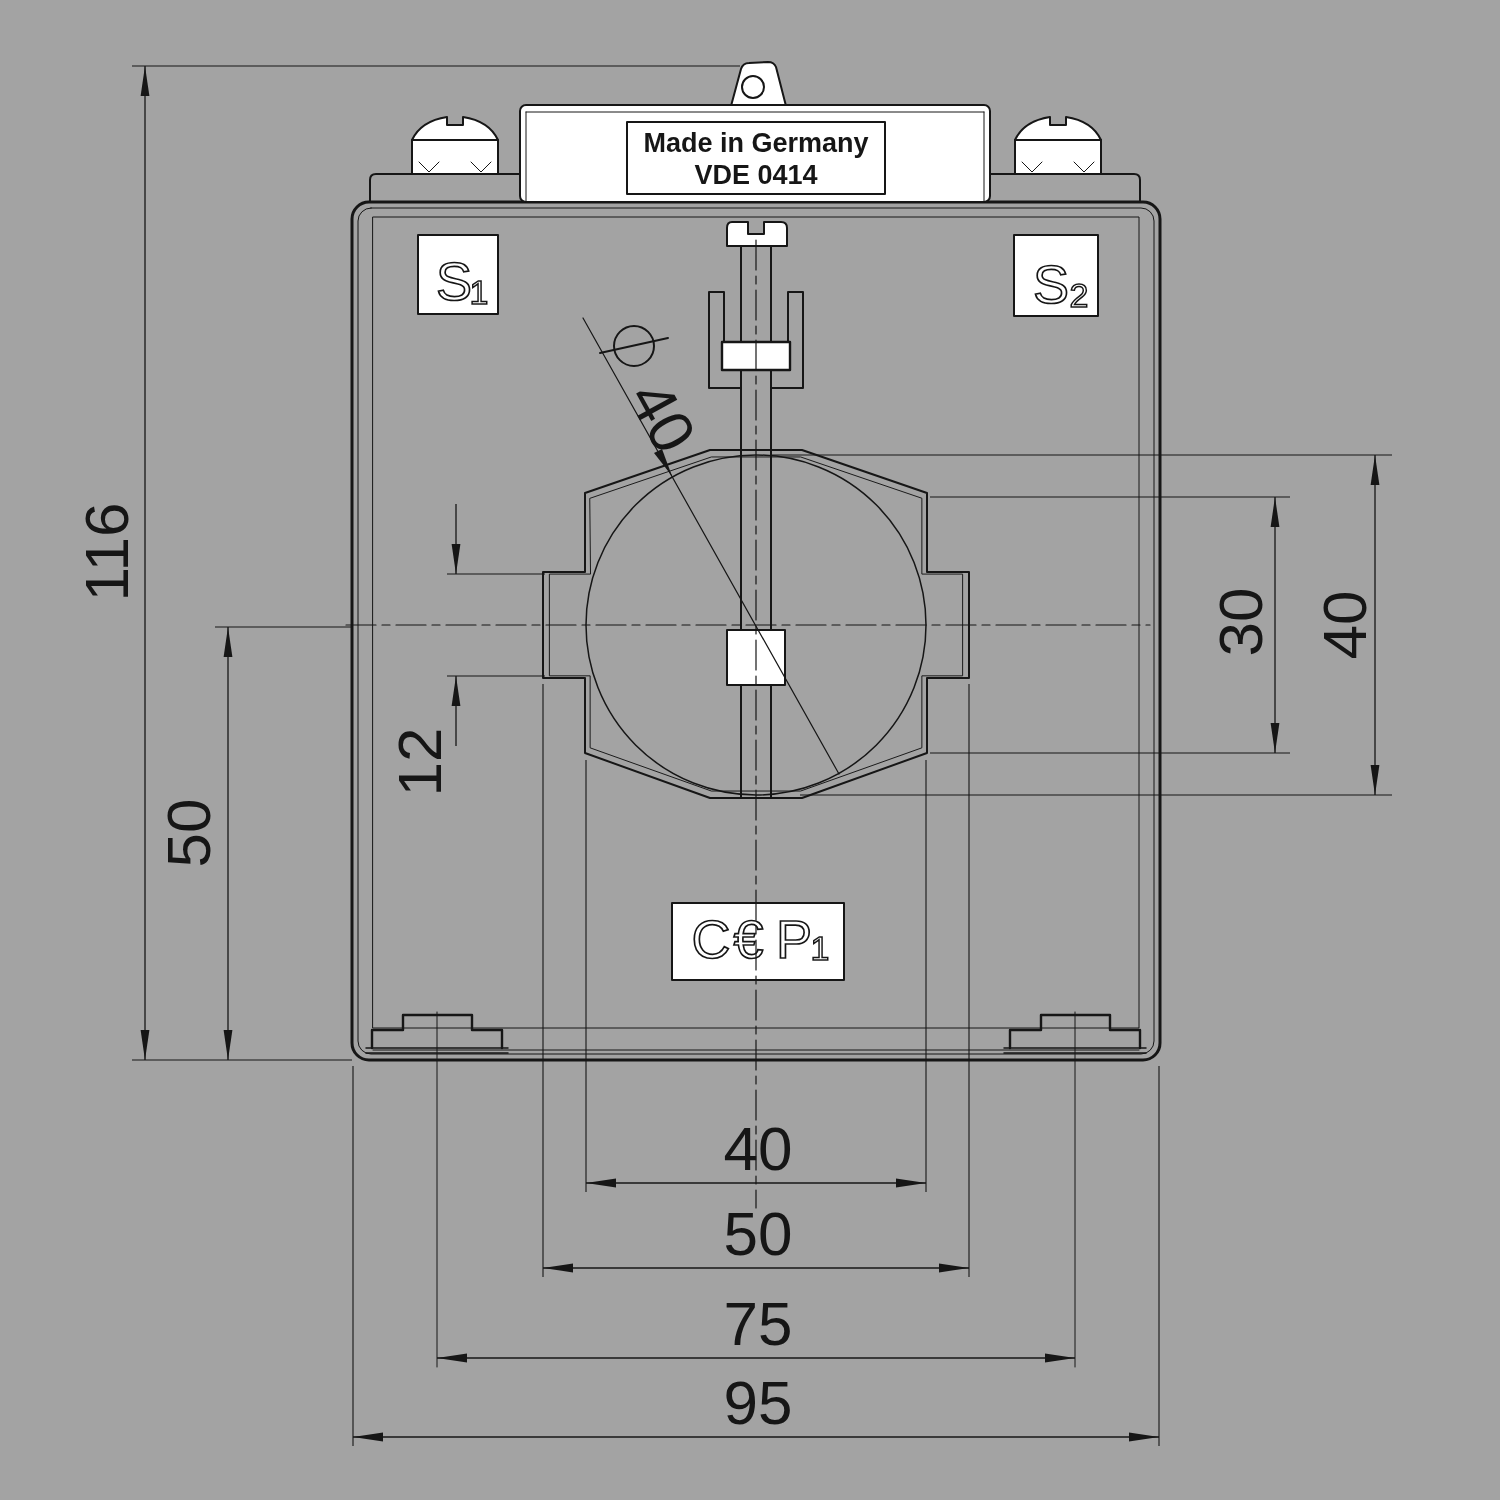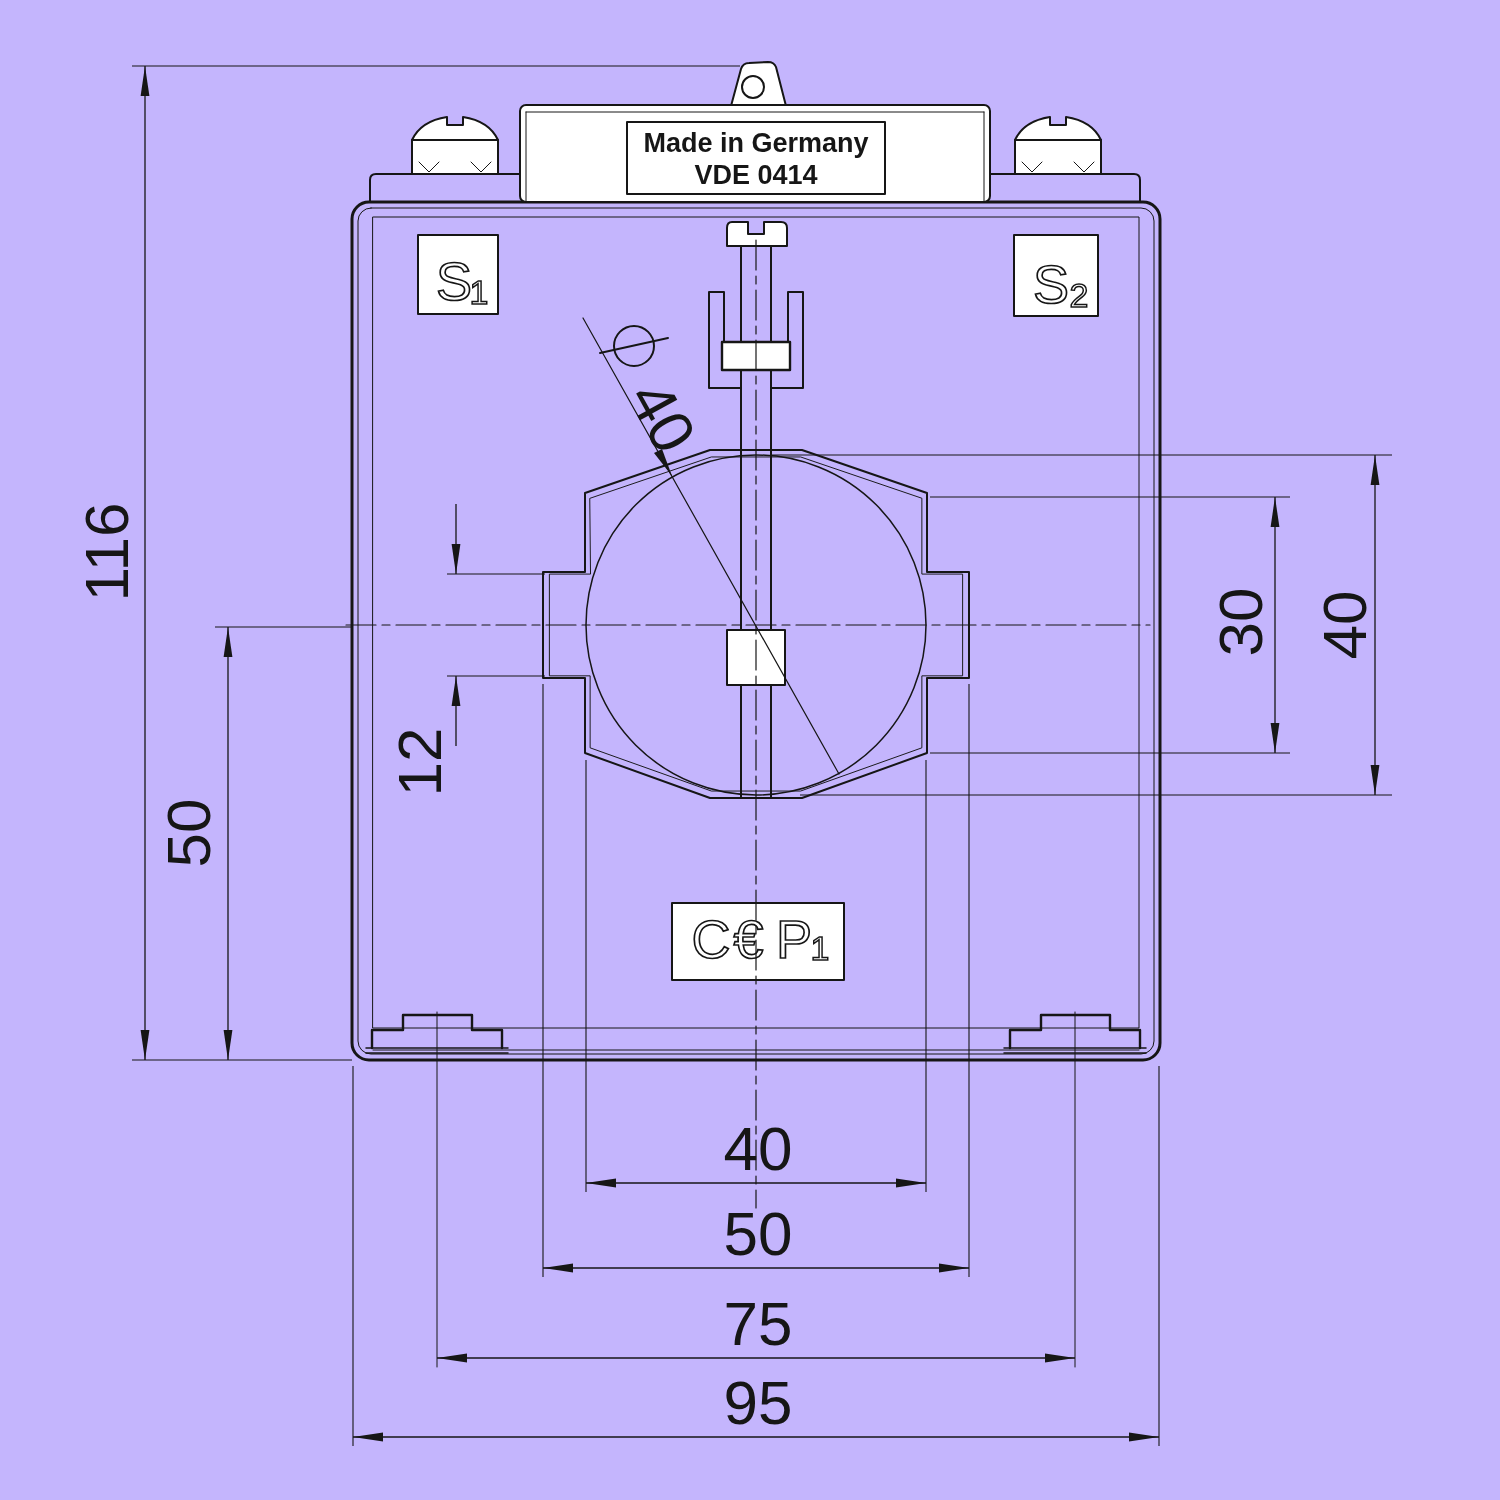--- a/index.html
+++ b/index.html
@@ -1,16 +1,16 @@
 <!DOCTYPE html>
 <html><head>
 <meta charset="utf-8">
 <style>
   html,body{margin:0;padding:0;background:#ffffff;}
-  .stage{width:1500px;height:1500px;background:#c4b5fd;position:relative;font-family:"Liberation Sans",sans-serif;}
+  .stage{width:1500px;height:1500px;background:#a3a3a3;position:relative;font-family:"Liberation Sans",sans-serif;}
   svg{display:block;}
   .ln{fill:none;stroke:#161616;stroke-linecap:round;stroke-linejoin:round;}
   .lw3{stroke-width:3;}
   .lw25{stroke-width:2.4;}
   .lw2{stroke-width:2;}
   .lw15{stroke-width:1.5;}
   .lw12{stroke-width:1.2;}
   .lw1{stroke-width:1;}
   .wfill{fill:#ffffff;}
   .cline{stroke-dasharray:30 6 8 6;}

